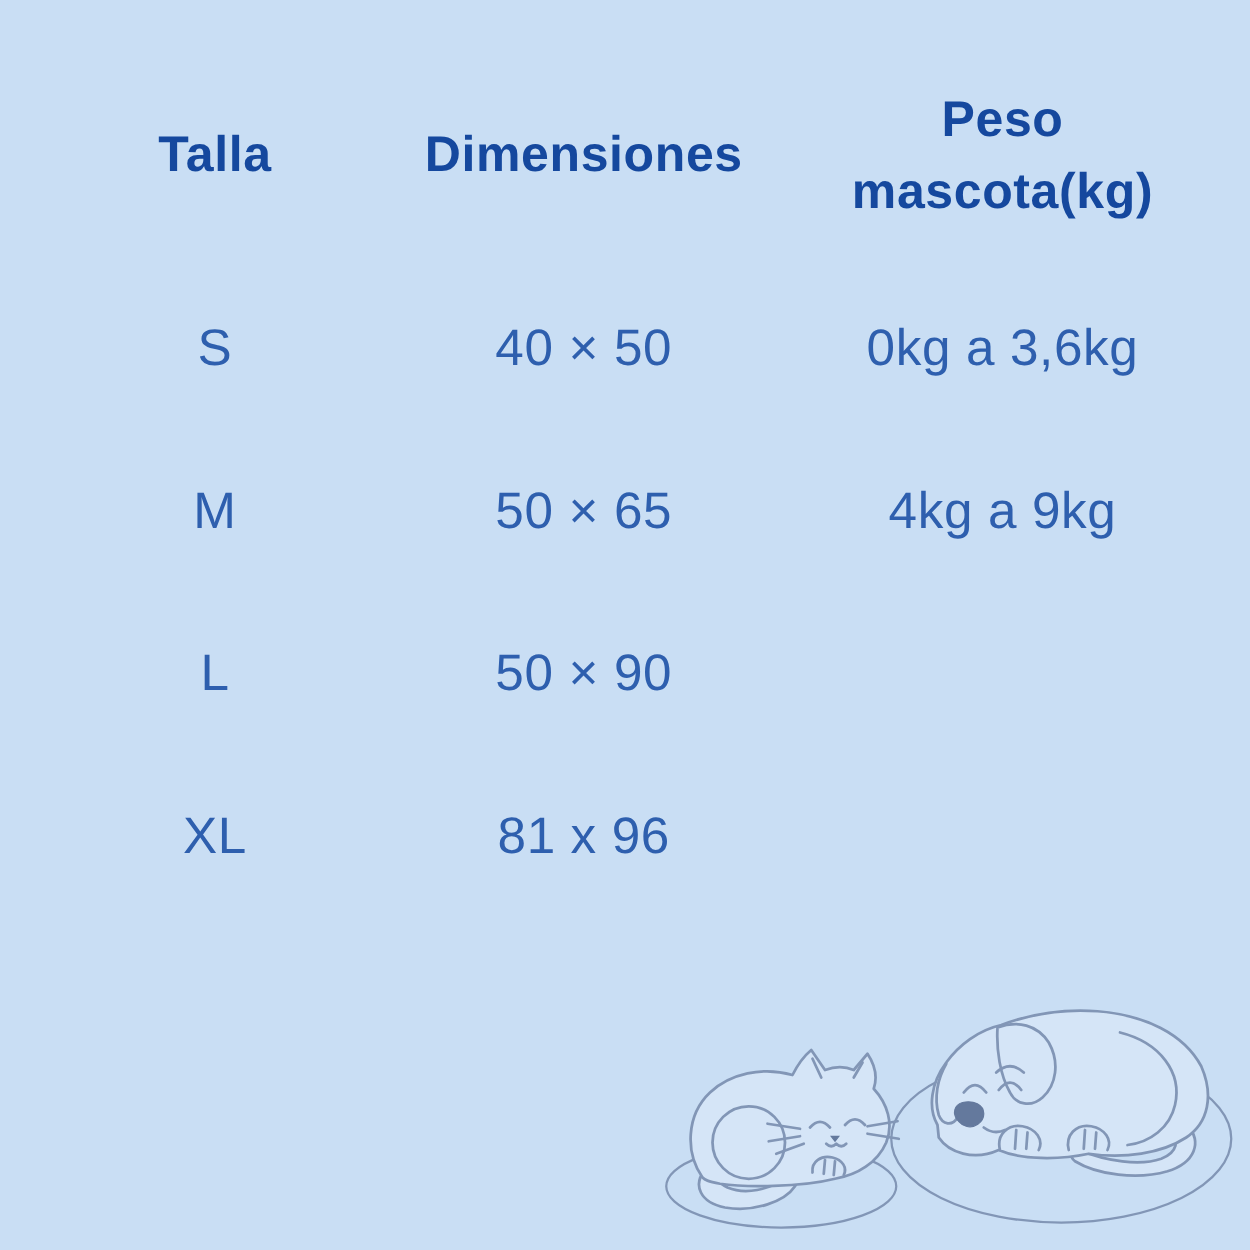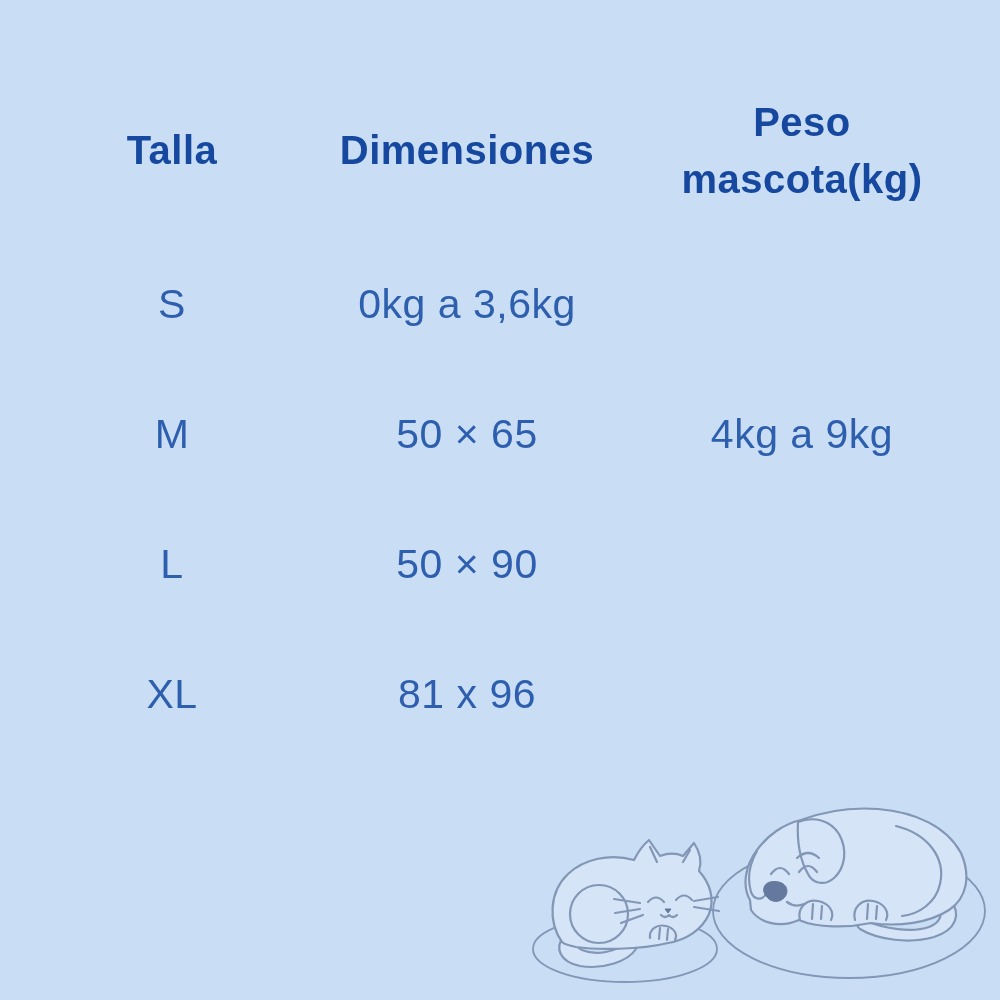--- a/index.html
+++ b/index.html
@@ -22,21 +22,20 @@
     height: 1000px;
     z-index: 1;
     pointer-events: none;
   }
   .size-table {
     position: absolute;
     top: 0;
     left: 52px;
     width: 910px;
     z-index: 2;
-    margin-top: 26px;
   }
   .t-row {
     display: grid;
     grid-template-columns: 240px 350px 320px;
   }
   .header-row {
     height: 213px;
     padding-top: 36px;
     box-sizing: border-box;
   }
@@ -145,20 +144,21 @@
       <span>Dimensiones</span>
     </div>
     <div class="header-cell">
       <span>Peso</span>
       <span>mascota(kg)</span>
     </div>
   </div>
 
   <div class="t-row data-row">
     <div class="cell">S</div>
+    <div class="cell">40 × 50</div>
     <div class="cell">0kg a 3,6kg</div>
   </div>
 
   <div class="t-row data-row">
     <div class="cell">M</div>
     <div class="cell">50 × 65</div>
     <div class="cell">4kg a 9kg</div>
   </div>
 
   <div class="t-row data-row">

